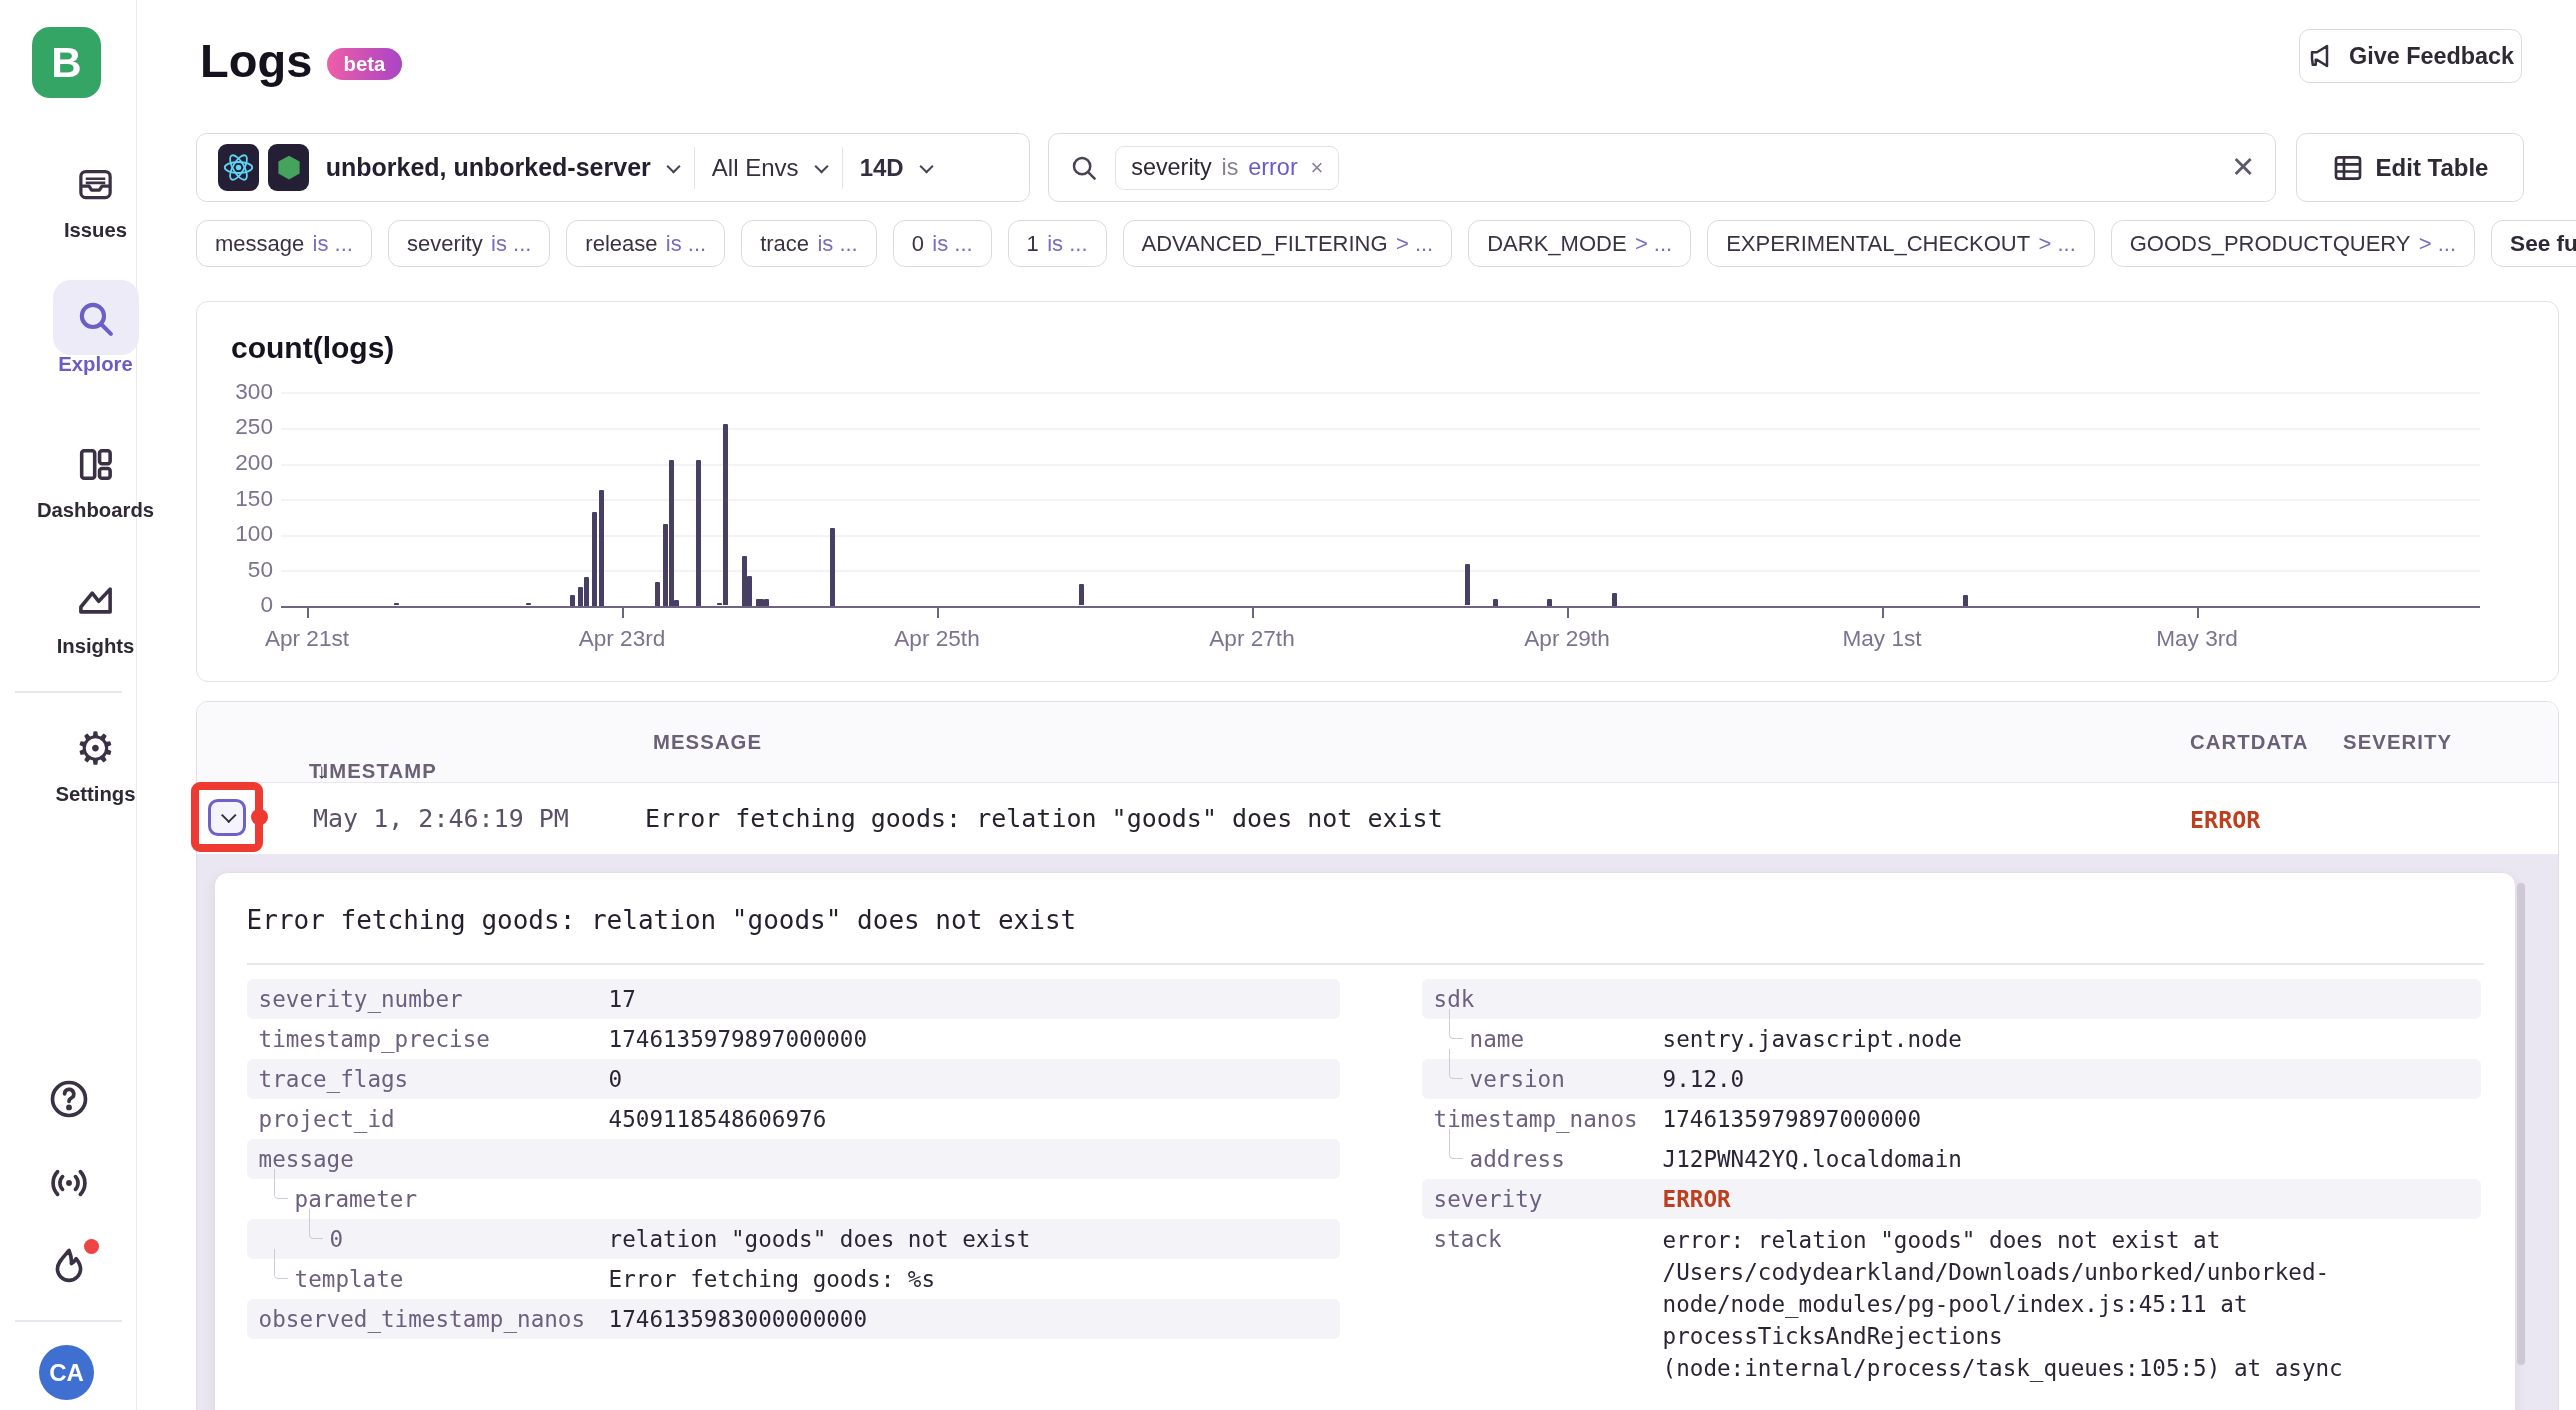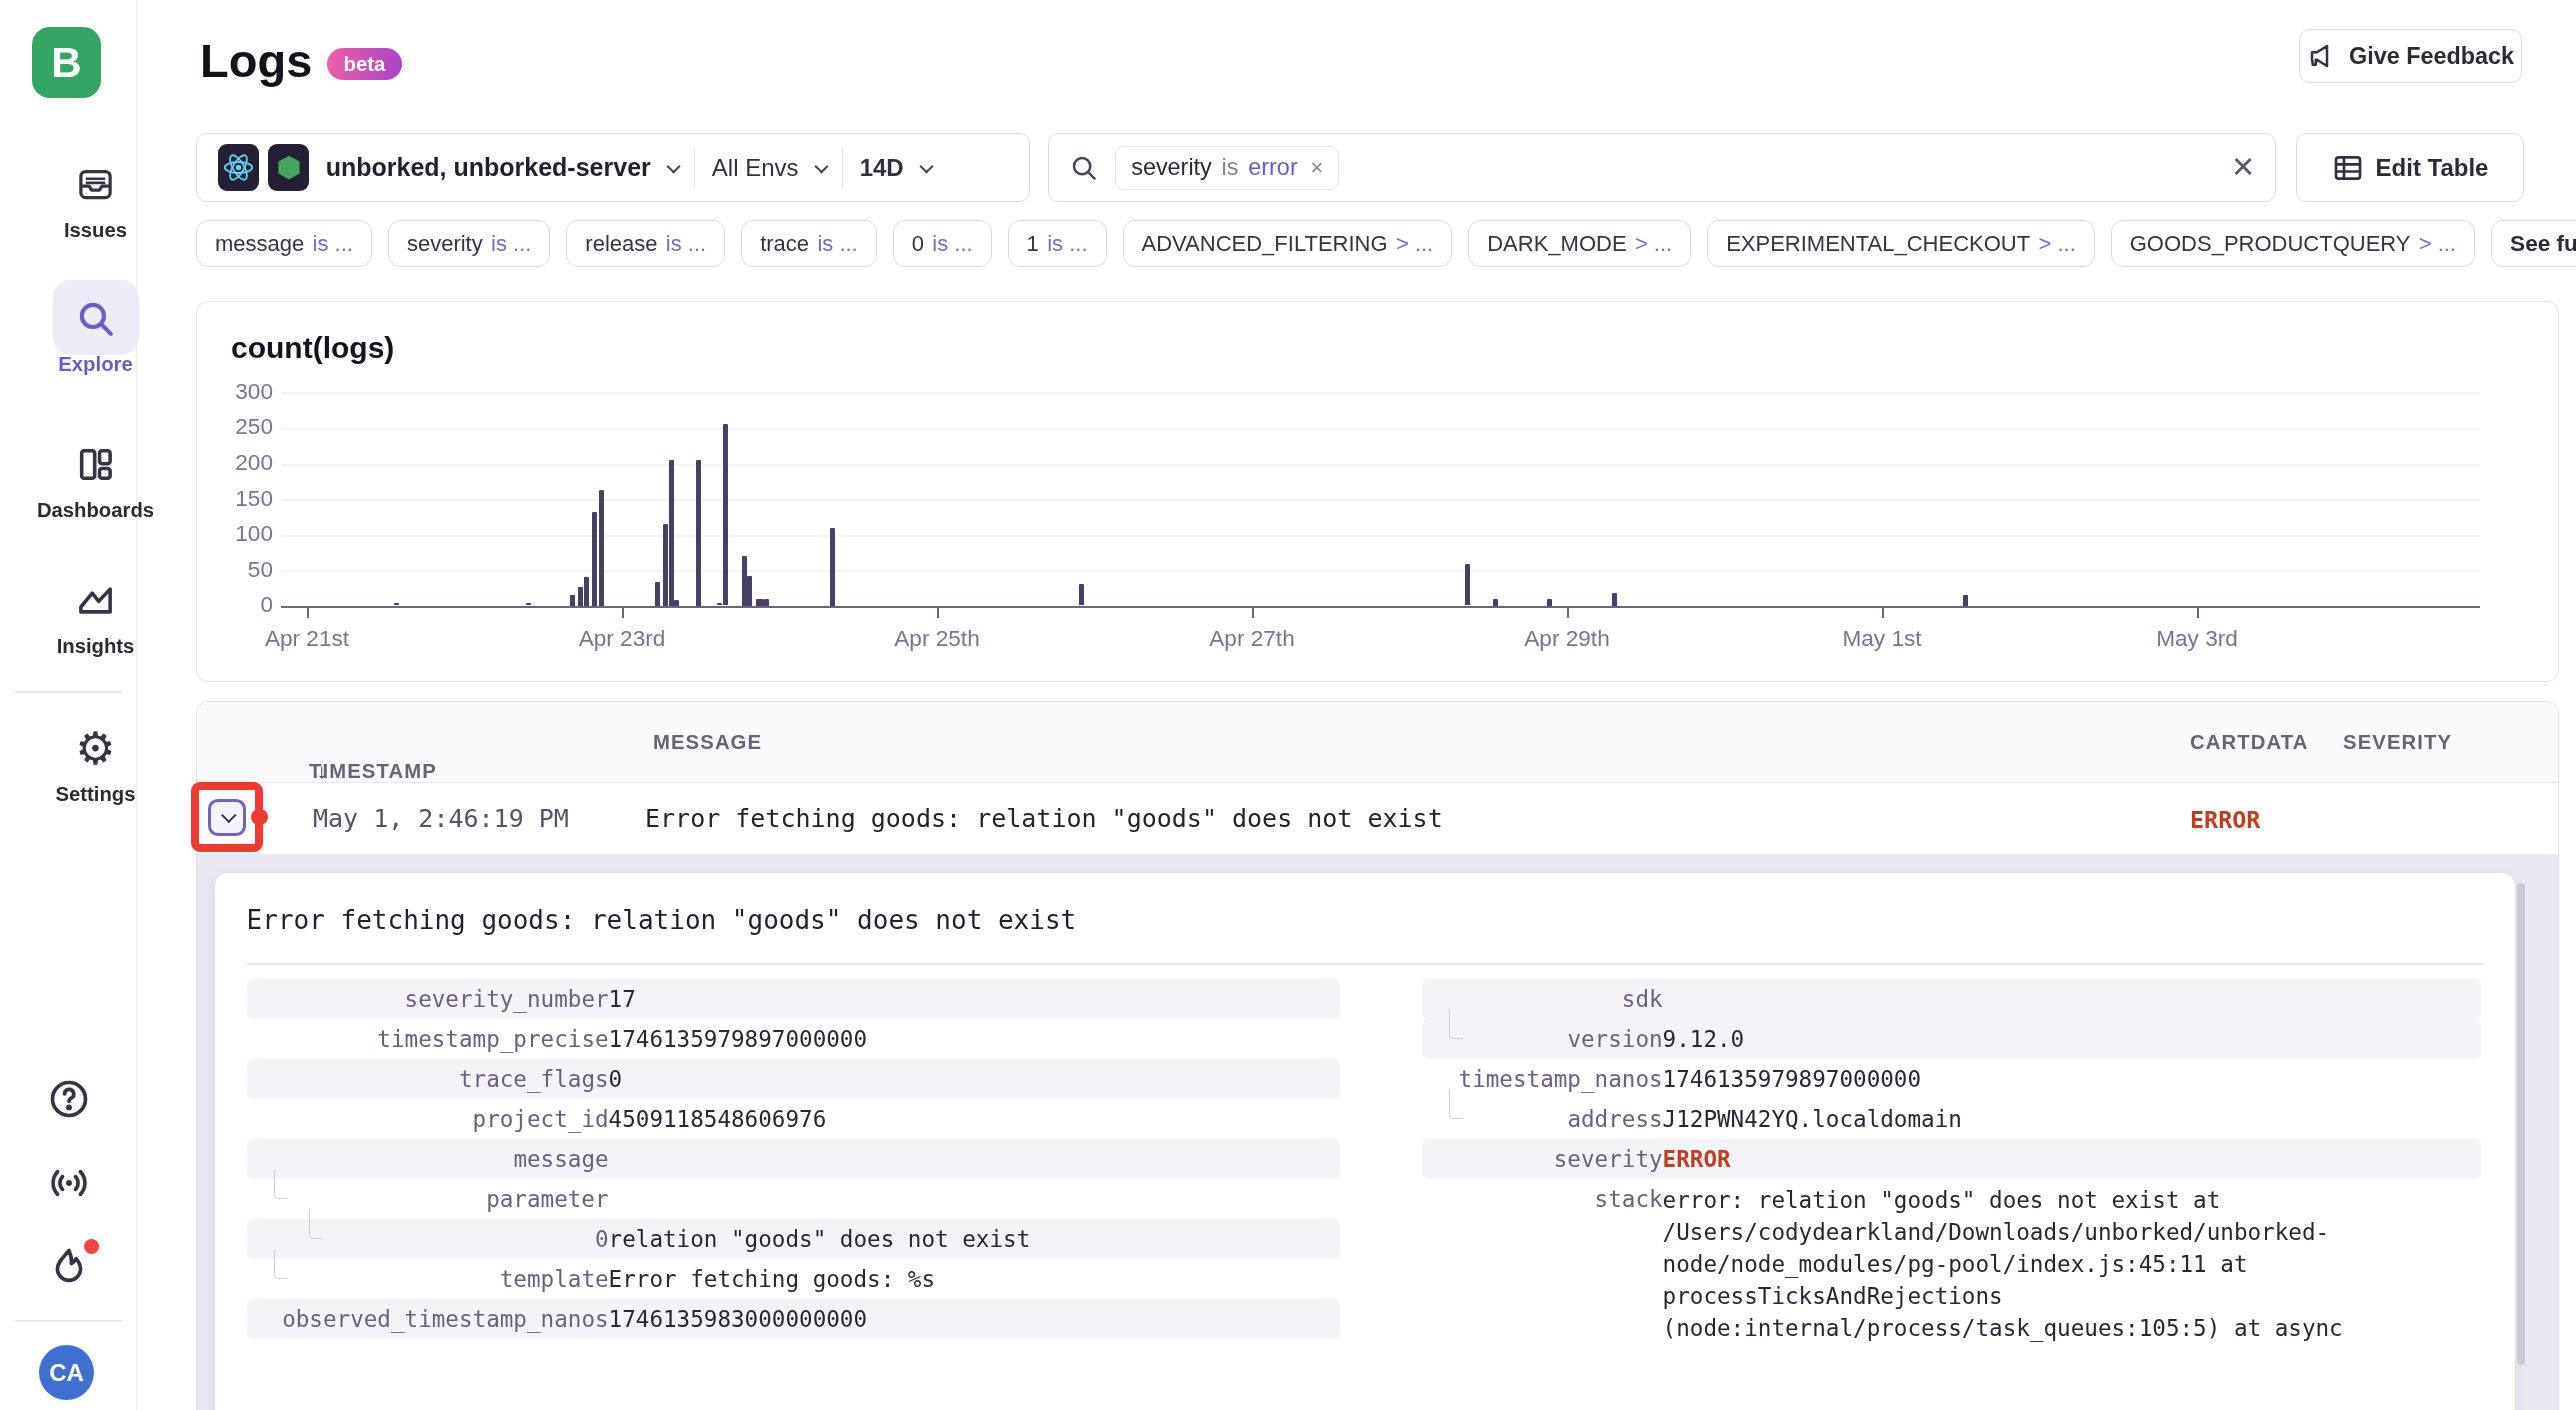--- a/index.html
+++ b/index.html
@@ -115,21 +115,21 @@
   #detail-card { position:absolute; left:16.6px; top:170px; width:2302px; height:573px;
     background:#fff; border:1.5px solid #e3dfe9; border-radius:13.6px;
     box-shadow:0 4.5px 13.6px rgba(40,32,60,.07); }
   #detail-title { position:absolute; left:32px; top:32px; font-size:26px; color:#241e2e; }
   #detail-div { position:absolute; left:32px; top:90px; width:2237px; height:1.5px; background:#e9e6ee; }
   .kv-table { position:absolute; top:106px; display:flex; flex-direction:column; }
   #kv-left { left:32px; width:1093px; }
   #kv-right { left:1207px; width:1059px; }
   .kv-row { display:flex; min-height:40px; font-size:22.6px; border-radius:6px; }
   .kv-row.shaded { background:#f4f3f7; }
-  .kv-key { flex:0 0 auto; color:#6c6080; line-height:40px; padding-left:12px; position:relative;text-align:right; }
+  .kv-key { flex:0 0 auto; color:#6c6080; line-height:40px; padding-left:12px; position:relative; }
   #kv-left .kv-key { width:362px; } #kv-right .kv-key { width:241px; }
   .kv-val { flex:1; color:#2b2437; line-height:40px; padding-right:12px;
     overflow-wrap:break-word; min-width:0; }
   .kv-row.ind1 .kv-key { padding-left:48px; }
   .kv-row.ind2 .kv-key { padding-left:83px; }
   .kv-row.ind1 .kv-key::before, .kv-row.ind2 .kv-key::before { content:''; position:absolute;
     top:-9.8px; width:13px; height:29px; border-left:1.5px solid #cfc9d8; border-bottom:1.5px solid #cfc9d8;
     border-bottom-left-radius:4.5px; }
   .kv-row.ind1 .kv-key::before { left:27px; }
   .kv-row.ind2 .kv-key::before { left:62px; }
@@ -446,20 +446,24 @@
         <div class="kv-row shaded">
           <span class="kv-key">observed_timestamp_nanos</span>
           <span class="kv-val">1746135983000000000</span>
         </div>
       </div>
     <div id="kv-right" class="kv-table mono">
         <div class="kv-row shaded">
           <span class="kv-key">sdk</span>
           <span class="kv-val"></span>
         </div>
+        <div class="kv-row ind1">
+          <span class="kv-key">name</span>
+          <span class="kv-val">sentry.javascript.node</span>
+        </div>
         <div class="kv-row shaded ind1">
           <span class="kv-key">version</span>
           <span class="kv-val">9.12.0</span>
         </div>
         <div class="kv-row">
           <span class="kv-key">timestamp_nanos</span>
           <span class="kv-val">1746135979897000000</span>
         </div>
         <div class="kv-row ind1">
           <span class="kv-key">address</span>

